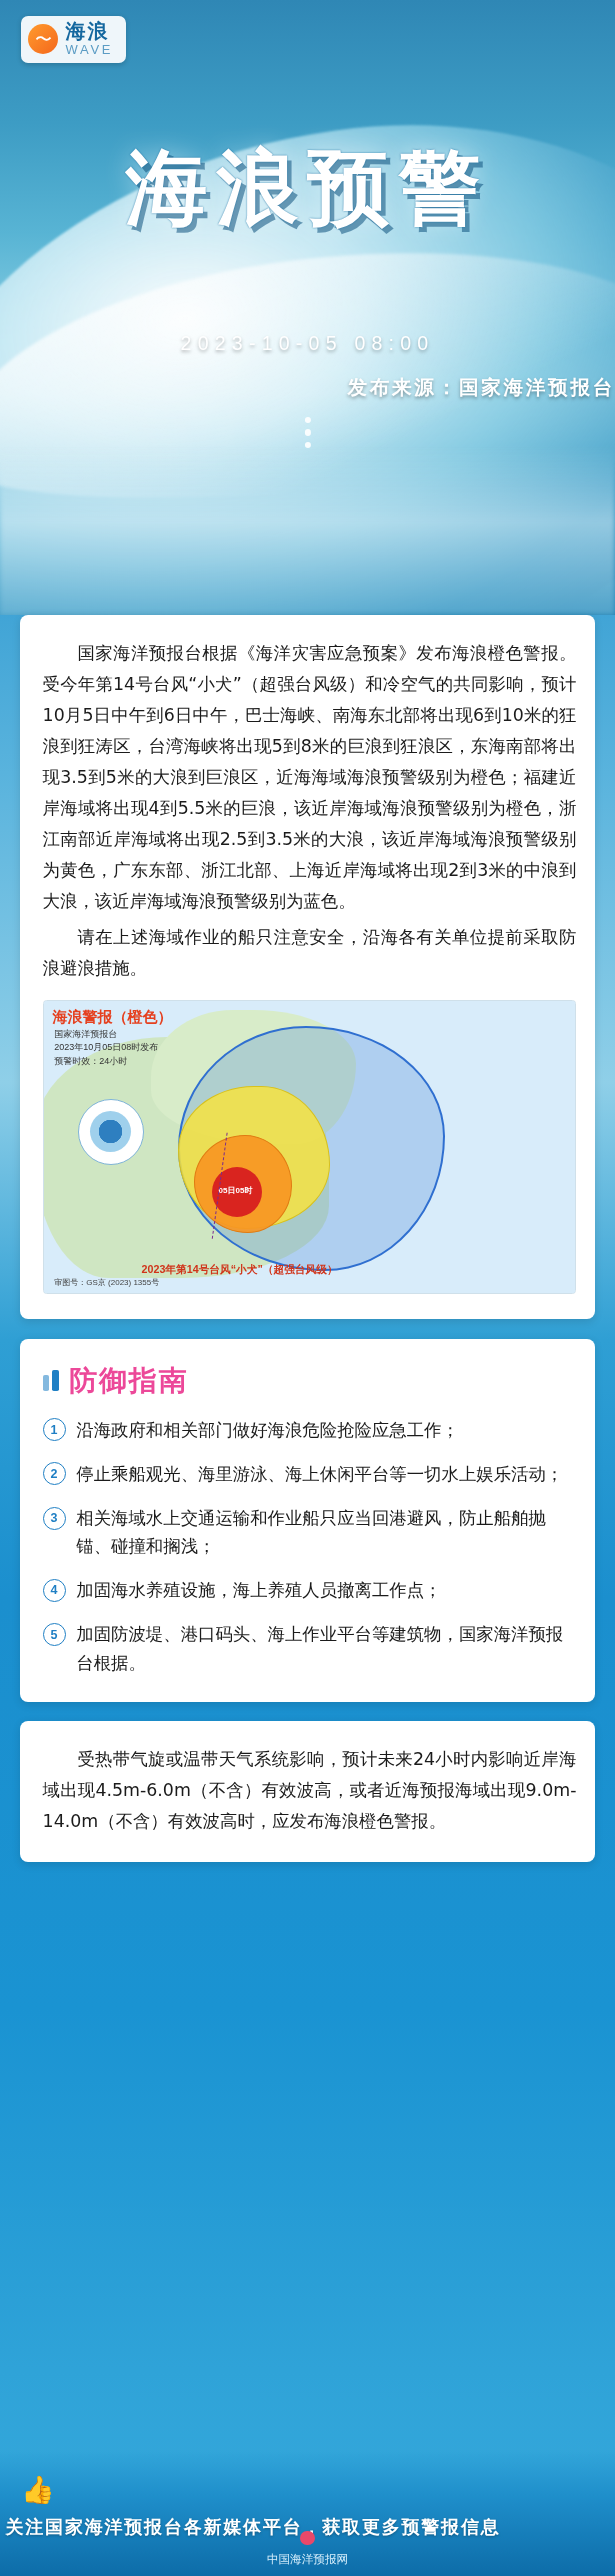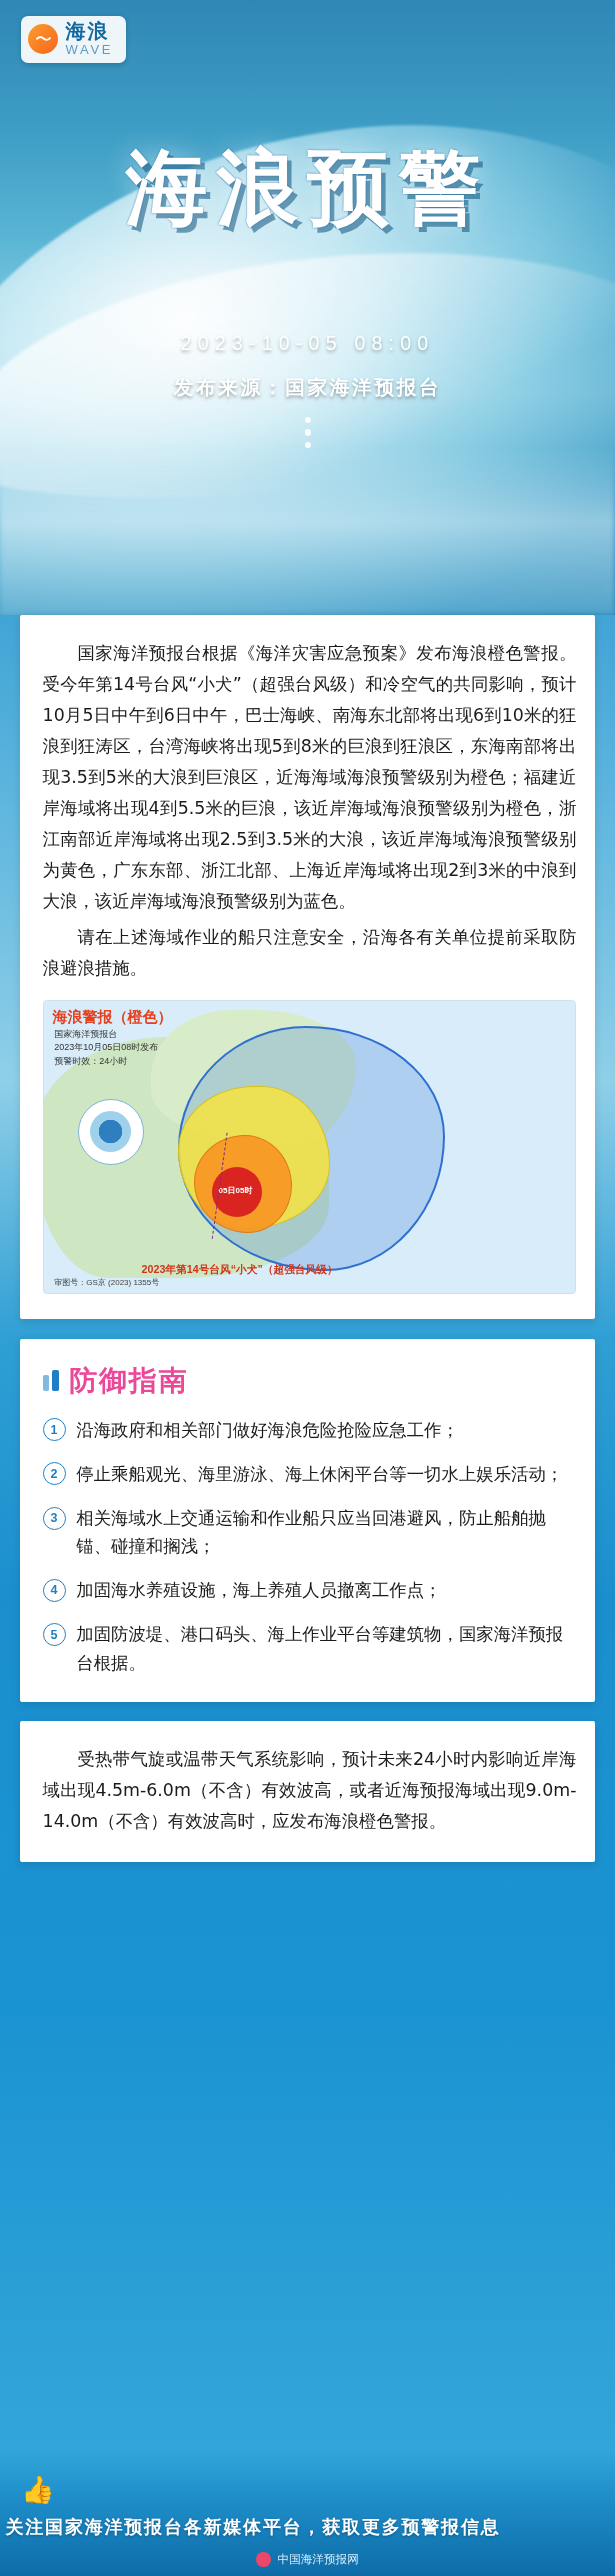--- a/index.html
+++ b/index.html
@@ -90,35 +90,35 @@
     box-shadow: 0 3.6px 9px rgba(0,0,0,.25);
   }
   .hero-date {
     position: absolute; top: 332px; left: 0; width: 615px;
     text-align: center; color: #ffffff;
     font-size: 19.6px; letter-spacing: 6.2px;
     text-shadow: 0 1.8px 3.6px rgba(0,0,0,.3);
   }
   .hero-source {
     position: absolute; top: 374px; left: 0; width: 615px;
-    text-align: center; color: #ffffff;
+    text-align: right; color: #ffffff;
     font-size: 19.6px; font-weight: bold; letter-spacing: 2.7px;
     text-shadow: 0 1.8px 3.6px rgba(0,0,0,.35);
   }
   .dots {
     position: absolute; top: 417px; left: 50%; transform: translateX(-50%);
     display: flex; flex-direction: column; gap: 6.2px; align-items: center;
   }
   .dots i { display:block; width: 6.2px; height: 6.2px; border-radius: 50%; background: rgba(255,255,255,.9); }
   
   .card {
     position: relative;
     margin: 0 19.6px 19.6px 19.6px;
     background: #ffffff;
-    border-radius: 2px;
+    border-radius: 8px;
     box-shadow: 0 2.7px 9px rgba(0,0,0,.12);
     padding: 23px 19px 25px 23px;
   }
   .body-text {
     font-size: 17.4px;
     line-height: 1.78;
     color: #1b1b1b;
     text-align: justify;
     text-indent: 2em;
     font-family: "DejaVu Sans", "Liberation Sans", sans-serif;
@@ -230,21 +230,21 @@
     position: absolute; left: 21.4px; bottom: 70px; font-size: 27px; color: #ffffff;
   }
   .footer-text {
     position: absolute; left: 0; bottom: 37px; width: 506px; text-align: center;
     color: #ffffff; font-size: 18px; letter-spacing: 1.8px; font-weight: bold;
     text-shadow: 0 0.9px 2.7px rgba(0,0,0,.3);
   }
   .footer-brand {
     position: absolute; left: 0; bottom: 9px; width: 615px;
     display: flex; align-items: center; justify-content: center; gap: 7px;
-    color: #d6eefb; font-size: 11.6px;
+    color: #d6eefb; font-size: 11.6px; flex-direction: column;
   }
   .weibo-dot {
     width: 14.3px; height: 14.3px; border-radius: 50%; background: #e8486a;
     display: inline-block;
   }
 </style>
 </head>
 <body>
 
 <div class="page">

